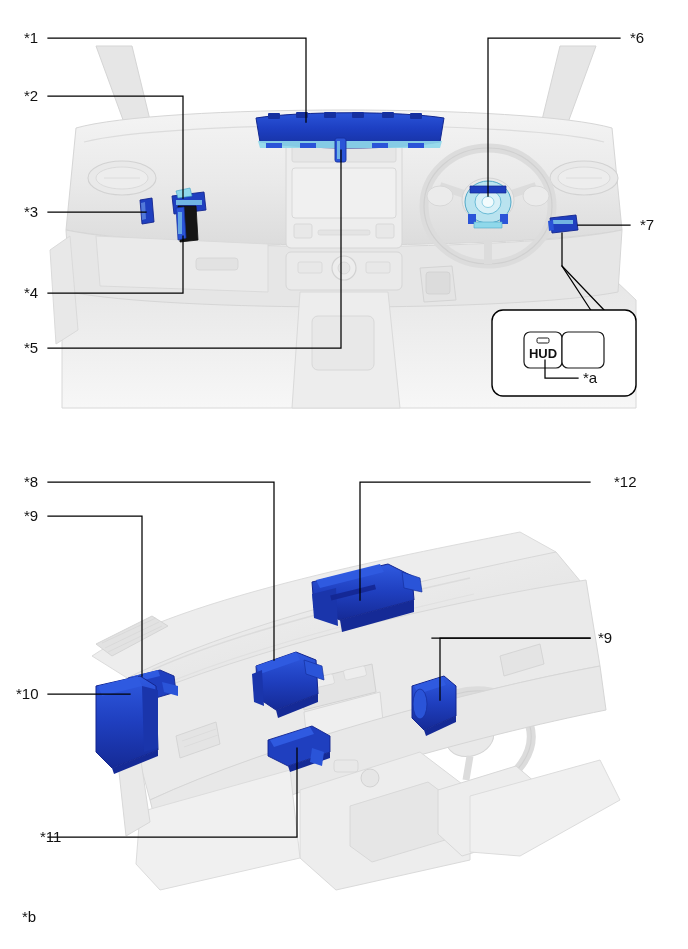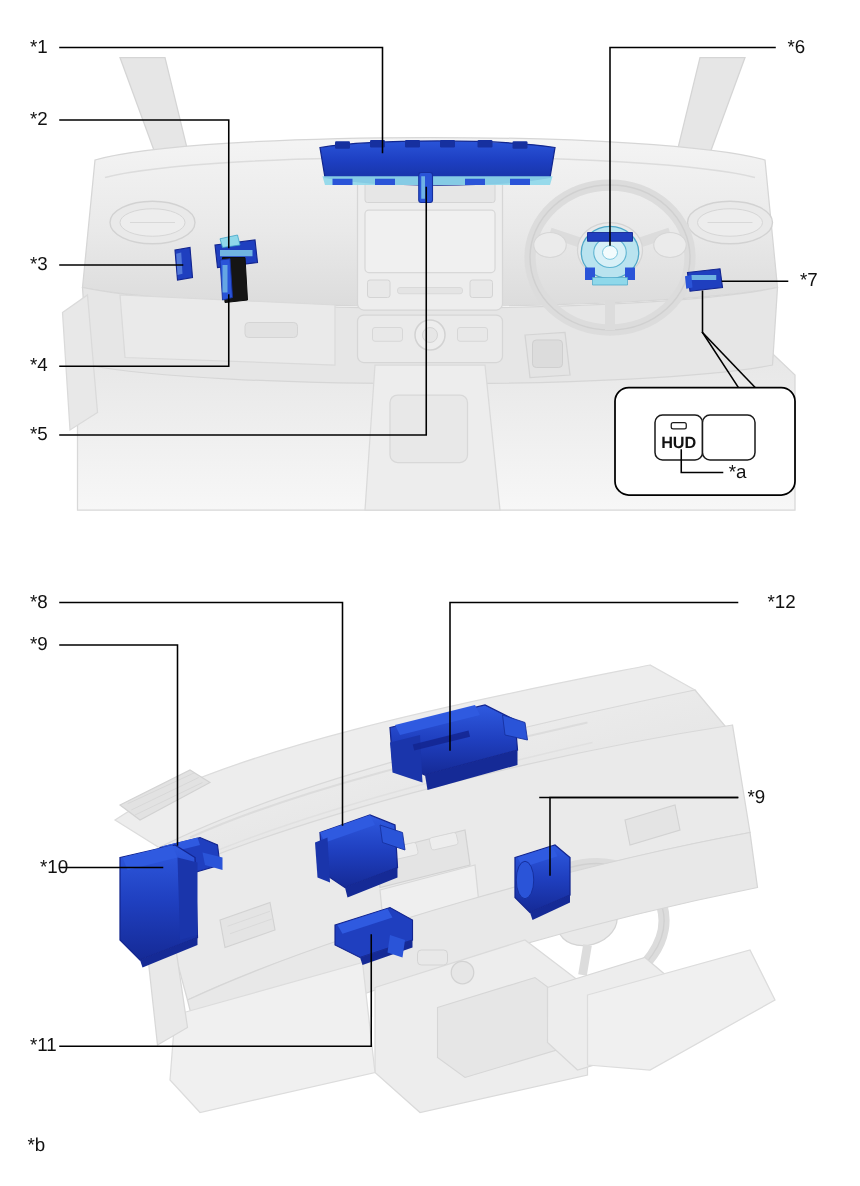--- a/index.html
+++ b/index.html
@@ -350,24 +350,24 @@
         <path class="lead" d="M590,178 L432,178"></path>
       </g>
     </svg>
 
     <div class="callout" style="left:24px;top:14px;">
       <span>*8</span>
     </div>
     <div class="callout" style="left:24px;top:48px;">
       <span>*9</span>
     </div>
-    <div class="callout" style="left:32px;top:226px;">
+    <div class="callout" style="left:16px;top:226px;">
       <span>*10</span>
     </div>
-    <div class="callout" style="left:24px;top:369px;text-align:right;">
+    <div class="callout" style="left:40px;top:369px;text-align:right;">
       <span>*11</span>
     </div>
     <div class="callout" style="left:614px;top:14px;">
       <span>*12</span>
     </div>
     <div class="callout" style="left:598px;top:170px;">
       <span>*9</span>
     </div>
   </div>
 

